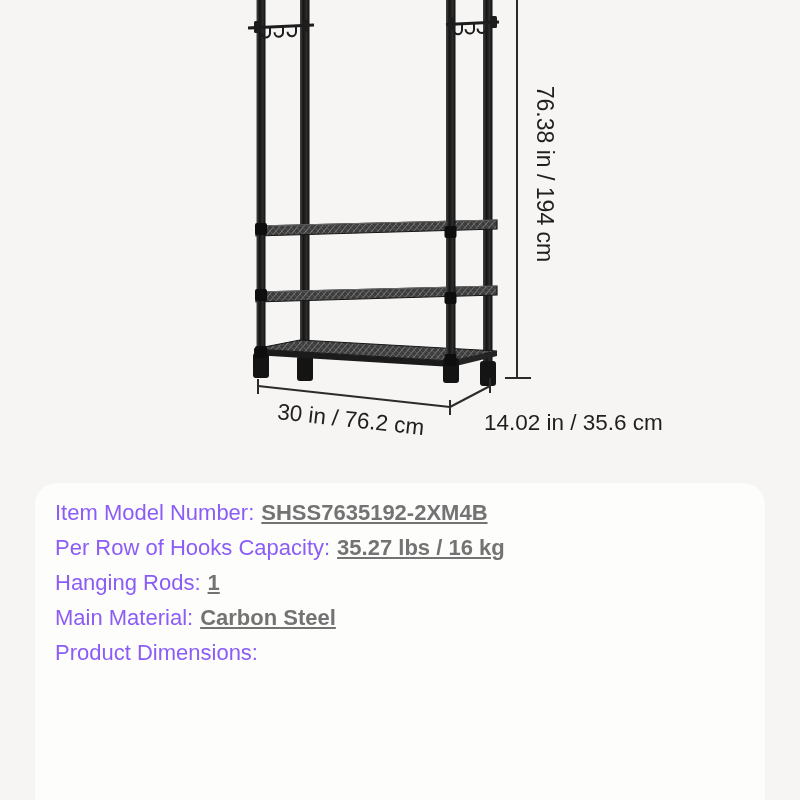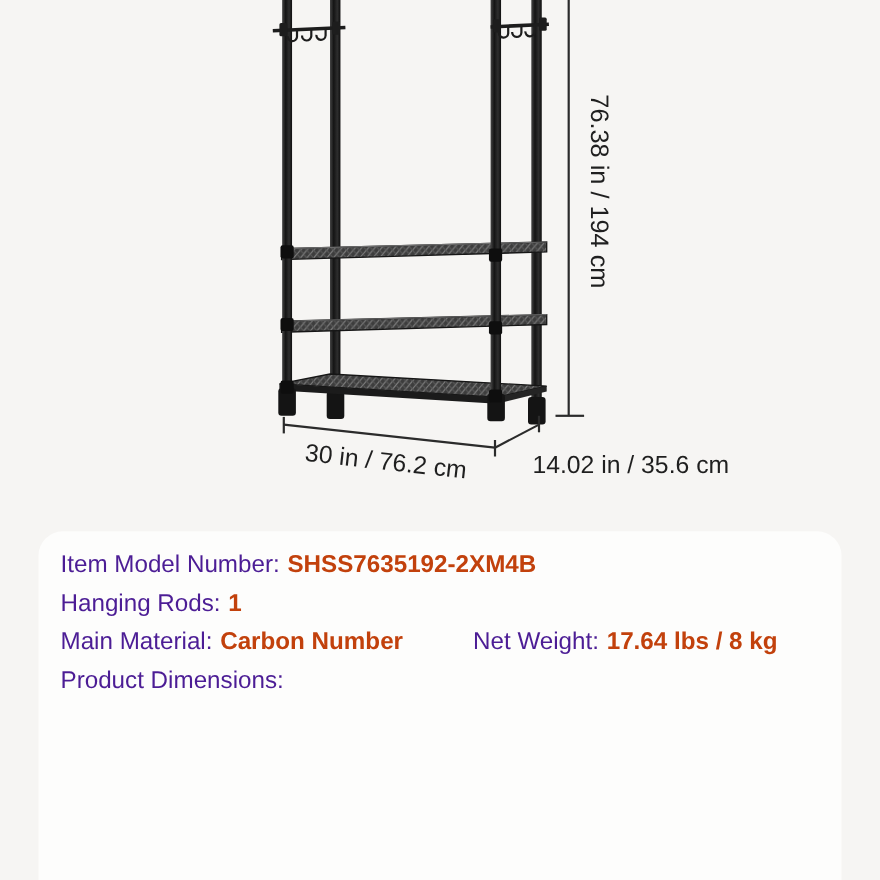--- a/index.html
+++ b/index.html
@@ -10,22 +10,22 @@
   }
   .figure-wrap{position:absolute;left:0;top:0;width:800px;height:470px;}
   .spec-card{
     position:absolute;left:35px;top:483px;width:730px;height:360px;
     background:#FDFDFC;border-radius:22px;
     padding:12px 20px 0 20px;box-sizing:border-box;overflow:hidden;
   }
   .spec-row{
     height:35px;line-height:35px;font-size:22px;white-space:nowrap;position:relative;
   }
-  .spec-label{color:#4c1d95;}
-  .spec-value{color:#c2410c;font-weight:bold;margin-left:7px;}
+  .spec-label{color:#8b5cf6;}
+  .spec-value{color:#737373;font-weight:bold;margin-left:7px;text-decoration:underline;}
   .spec-pair{display:inline-block;}
   .spec-pair.col2{position:absolute;left:375px;top:0;}
   svg text{font-family:"Liberation Sans",sans-serif;}
 </style>
 </head>
 <body>
 
 <div class="figure-wrap">
 <svg width="800" height="470" viewBox="0 0 800 470">
   <defs>
@@ -115,34 +115,34 @@
 
 <div class="spec-card">
 
   <div class="spec-row">
     <span class="spec-label">Item Model Number:</span><span class="spec-value">SHSS7635192-2XM4B</span>
   </div>
 
 
 
 
+  <div class="spec-row">
+    <span class="spec-label">Per Row of Hooks Capacity:</span><span class="spec-value">35.27 lbs / 16 kg</span>
+  </div>
 
 
   <div class="spec-row dual">
     <span class="spec-pair">
       <span class="spec-label">Hanging Rods:</span><span class="spec-value">1</span>
     </span>
   </div>
 
   <div class="spec-row dual">
     <span class="spec-pair">
-      <span class="spec-label">Main Material:</span><span class="spec-value">Carbon Number</span>
-    </span>
-    <span class="spec-pair col2">
-      <span class="spec-label">Net Weight:</span><span class="spec-value">17.64 lbs / 8 kg</span>
+      <span class="spec-label">Main Material:</span><span class="spec-value">Carbon Steel</span>
     </span>
   </div>
 
   <div class="spec-row">
     <span class="spec-label">Product Dimensions:</span><span class="spec-value"></span>
   </div>
 
 </div>
 
 </body></html>

